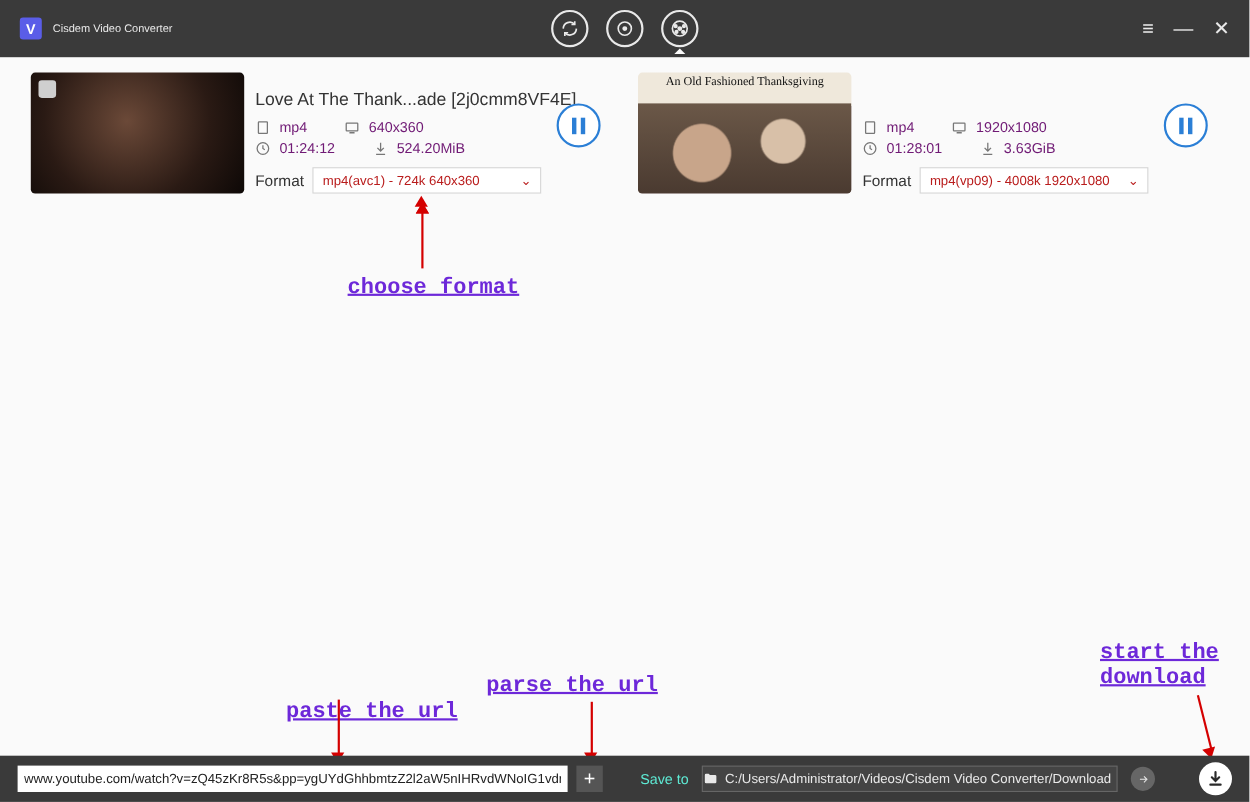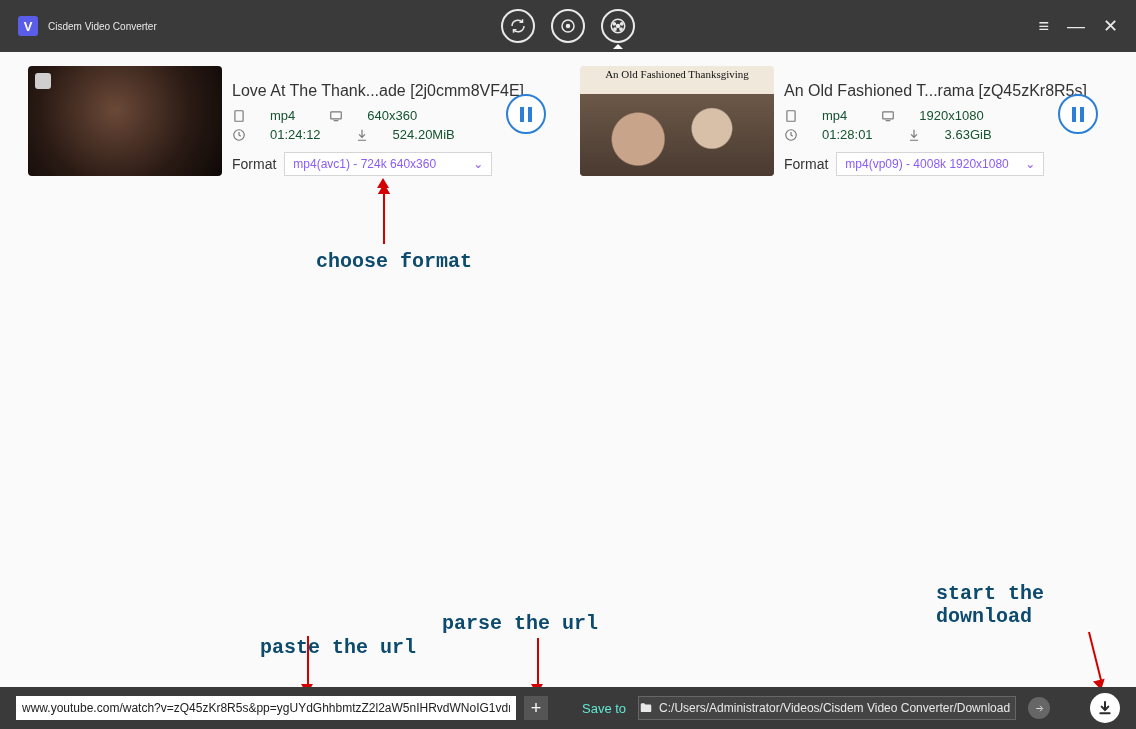--- a/index.html
+++ b/index.html
@@ -18,30 +18,30 @@
 
 
 .content { display: flex; gap: 12px; padding: 14px 16px; }
 .card { display: flex; width: 540px; align-items: flex-end; position: relative; padding-left: 12px; }
 .thumb { width: 194px; height: 110px; background: #222; border-radius: 4px; margin-right: 10px; position: relative; overflow: hidden; }
 .thumb-check { position: absolute; top: 7px; left: 7px; width: 16px; height: 16px; background: #cfcfcf; border-radius: 3px; }
 .thumb-title-banner { position: absolute; top: 2px; left: 50%; transform: translateX(-50%); color: #111; font-family: serif; font-size: 11px; text-align: center; white-space: nowrap; }
 .info { flex: 1; }
 .item-title { font-size: 16px; color: #333; margin-bottom: 8px; }
 .meta-row { display: flex; gap: 34px; margin-bottom: 4px; }
-.meta { display: flex; align-items: center; gap: 24px; font-size: 13px; color: #14532d; }
+.meta { display: flex; align-items: center; gap: 8px; font-size: 13px; color: #701a75; }
 .meta svg { width: 14px; height: 14px; }
 .format-row { display: flex; align-items: center; gap: 8px; margin-top: 10px; }
 .format-label { font-size: 14px; color: #333; }
-.format-select { flex: 1; max-width: 208px; height: 24px; border: 1px solid #d5d5d5; padding: 0 8px; font-size: 12px; color: #8b5cf6; display: flex; align-items: center; justify-content: space-between; background: #fff; cursor: pointer; }
+.format-select { flex: 1; max-width: 208px; height: 24px; border: 1px solid #d5d5d5; padding: 0 8px; font-size: 12px; color: #b91c1c; display: flex; align-items: center; justify-content: space-between; background: #fff; cursor: pointer; }
 .pause-btn { position: absolute; right: 10px; top: 28px; width: 40px; height: 40px; border: 2px solid #2b7fd6; border-radius: 50%; display: flex; align-items: center; justify-content: center; cursor: pointer; background: #fff; }
 .pause-btn span { width: 4px; height: 15px; background: #2b7fd6; margin: 0 2px; }
 
 
-.annot { position: absolute; color: #0c4a6e; font-family: "Courier New", monospace; font-size: 20px; font-weight: bold; }
+.annot { position: absolute; color: #6d28d9; font-family: "Courier New", monospace; font-size: 20px; font-weight: bold; text-decoration: underline; }
 .arrow-up { position: absolute; }
 .arrow-up::before { content: ""; display: block; width: 2px; background: #d40000; margin: 0 auto; }
 .arrow-up::after { content: ""; position: absolute; top: 0; left: 50%; transform: translateX(-50%); width: 0; height: 0; border-left: 6px solid transparent; border-right: 6px solid transparent; border-bottom: 10px solid #d40000; }
 
 
 .bottombar { position: absolute; bottom: 0; left: 0; right: 0; height: 42px; background: #3a3a3a; display: flex; align-items: center; padding: 0 16px; gap: 8px; }
 .url-input { height: 24px; width: 500px; background: #fff; border: none; font-size: 12px; padding: 0 6px; color: #222; }
 .add-btn { width: 24px; height: 24px; background: #555; color: #fff; display: flex; align-items: center; justify-content: center; font-size: 18px; cursor: pointer; }
 .save-label { color: #5eead4; font-size: 13px; margin-left: 26px; margin-right: 4px; }
 .path-box { height: 24px; background: #444; border: 1px solid #666; color: #e9e9e9; font-size: 12px; padding: 0 0; display: flex; align-items: center; gap: 6px; width: 378px; cursor: pointer; }
@@ -146,21 +146,20 @@
         <span></span>
       </div>
   </div>
 
   <div class="card">
     <div class="thumb thumb2">
       <div class="thumb-title-banner">An Old Fashioned Thanksgiving</div>
       <div class="thumb2-people"></div>
     </div>
     <div class="info">
-      <div class="item-title">An Old Fashioned T...rama [zQ45zKr8R5s]</div>
       <div class="meta-row">
         <div class="meta">
           <svg viewBox="0 0 24 24" fill="none" stroke="#777" stroke-width="2">
               <rect x="5" y="3" width="14" height="18" rx="1"></rect>
             </svg>
           <span>mp4</span>
         </div>
         <div class="meta">
           <svg viewBox="0 0 24 24" fill="none" stroke="#777" stroke-width="2">
               <rect x="3" y="5" width="18" height="12" rx="1"></rect>
@@ -208,21 +207,21 @@
 <div class="annot" style="left:316px; top:250px;">choose format</div>
 
 <div class="annot" style="left:260px; top:636px;">paste the url</div>
 <div style="position:absolute; left:307px; top:636px; width:2px; height:52px; background:#d40000;"></div>
 <div style="position:absolute; left:301px; top:684px; width:0;height:0;border-left:6px solid transparent;border-right:6px solid transparent;border-top:10px solid #d40000;"></div>
 
 <div class="annot" style="left:442px; top:612px;">parse the url</div>
 <div style="position:absolute; left:537px; top:638px; width:2px; height:50px; background:#d40000;"></div>
 <div style="position:absolute; left:531px; top:684px; width:0;height:0;border-left:6px solid transparent;border-right:6px solid transparent;border-top:10px solid #d40000;"></div>
 
-<div class="annot" style="left:936px; top:582px; white-space:pre-line;">start the
+<div class="annot" style="left:1000px; top:582px; white-space:pre-line;">start the
 download</div>
 <div style="position:absolute; left:1088px; top:632px; width:2px; height:52px; background:#d40000; transform:rotate(-14deg); transform-origin:top;"></div>
 <div style="position:absolute; left:1094px; top:680px; width:0;height:0;border-left:6px solid transparent;border-right:6px solid transparent;border-top:10px solid #d40000; transform:rotate(-14deg);"></div>
 
 <div class="bottombar">
   <input class="url-input" value="www.youtube.com/watch?v=zQ45zKr8R5s&amp;pp=ygUYdGhhbmtzZ2l2aW5nIHRvdWNoIG1vdmll" style="">
   <div class="add-btn">+</div>
   <span class="save-label">Save to</span>
   <div class="path-box">
     <svg width="14" height="14" viewBox="0 0 24 24" fill="#e9e9e9">

